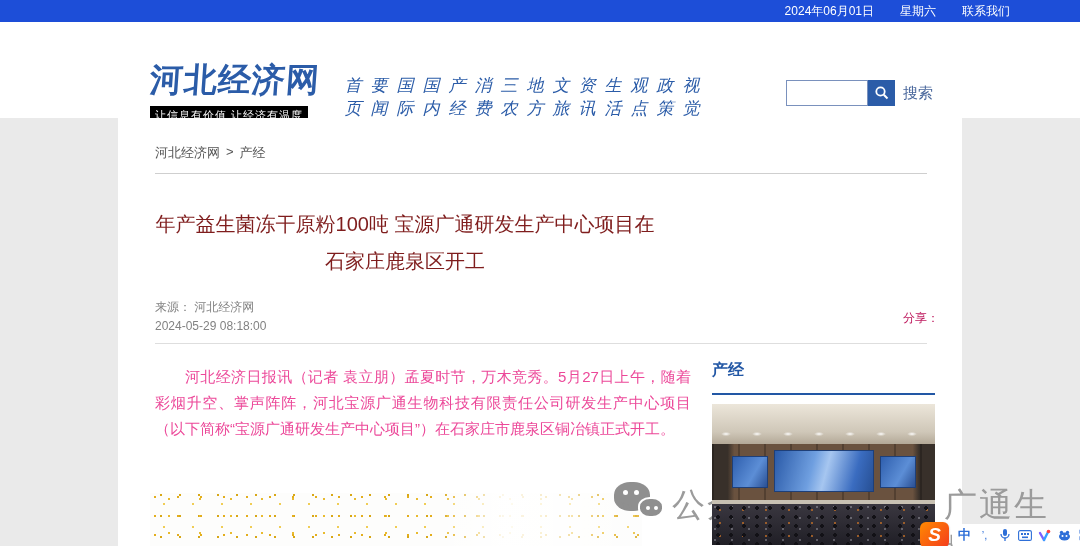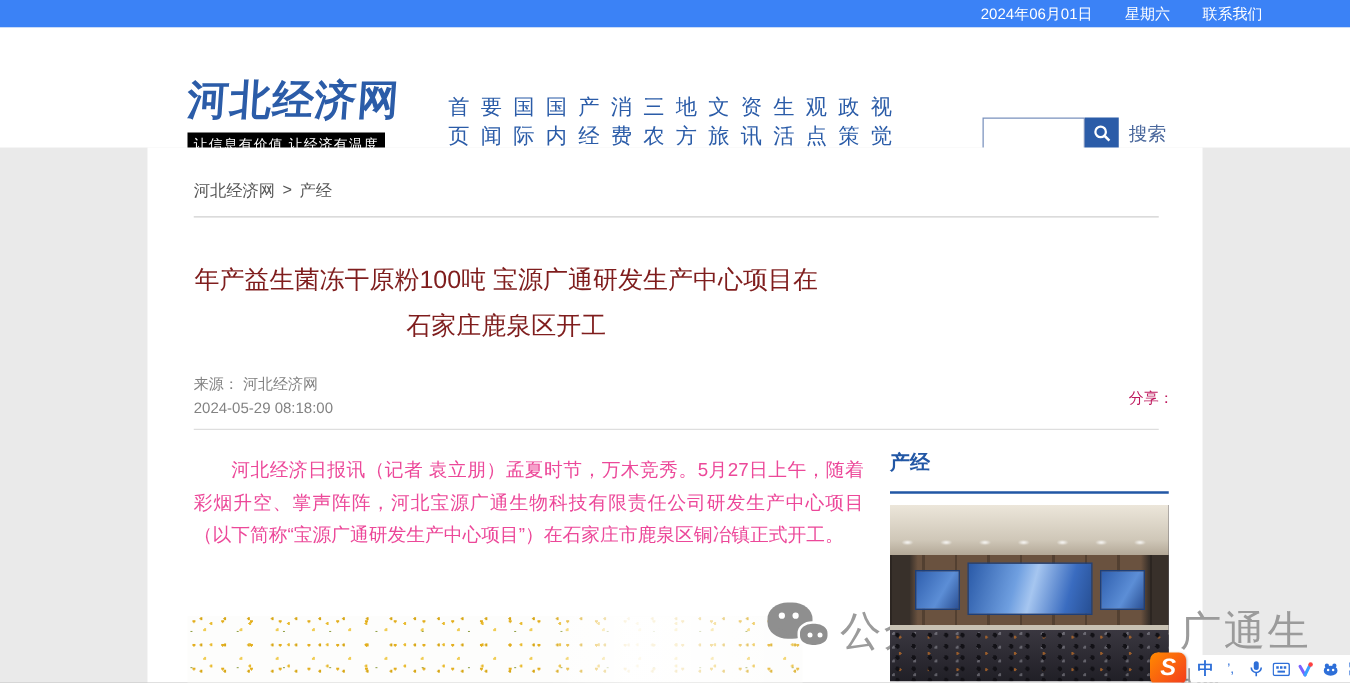--- a/index.html
+++ b/index.html
@@ -1,34 +1,34 @@
 <!DOCTYPE html>
 <html><head>
 <meta charset="utf-8">
 <style>
   * { margin:0; padding:0; box-sizing:border-box; }
   body { background:#888; font-family:"Liberation Sans","DejaVu Sans",sans-serif; }
   .screen { position:relative; width:1080px; height:546px; background:#eaeaea; overflow:hidden; margin:0 auto; }
 
   
-  .topbar { position:absolute; left:0; top:0; width:1080px; height:22px; background:#3b82f6;
+  .topbar { position:absolute; left:0; top:0; width:1080px; height:22px; background:#1d4ed8;
             display:flex; justify-content:flex-end; align-items:center; gap:26px; padding-right:70px; }
   .topbar span, .topbar a { color:#fff; font-size:12px; text-decoration:none; white-space:nowrap; }
 
   
   .header { position:absolute; left:0; top:22px; width:1080px; height:96px; background:#fff; }
   .logo { position:absolute; left:150px; top:36px; width:150px; cursor:pointer; }
   .logo-title { font-size:33px; font-weight:bold; color:#2b5ca8; letter-spacing:1px; white-space:nowrap;
                 transform:skewX(-4deg); font-family:"Liberation Serif","DejaVu Serif",serif; }
   .logo-tagline { margin-top:3px; background:#000000; color:#fff; font-size:11px; padding:2px 5px;
                   white-space:nowrap; width:fit-content; letter-spacing:1px; }
-  .nav { position:absolute; left:358px; top:52px; width:360px; display:flex; gap:8px; }
+  .nav { position:absolute; left:344px; top:52px; width:360px; display:flex; gap:8px;font-style:italic; }
   .nav a { display:block; width:18px; font-size:17px; line-height:23px; color:#2b5ca8; text-decoration:none;
            text-align:center; word-break:break-all; font-weight:500; }
-  .searchbox { position:absolute; left:786px; top:72px; display:flex; align-items:center; }
+  .searchbox { position:absolute; left:786px; top:58px; display:flex; align-items:center; }
   .search-input { width:82px; height:26px; border:1px solid #7a91bd; outline:none; font-size:13px; padding:0 4px; }
   .search-btn { width:27px; height:26px; background:#2b5ca8; border:none; display:flex; align-items:center;
                 justify-content:center; cursor:pointer; }
   .search-label { margin-left:8px; font-size:15px; color:#49679c; cursor:pointer; }
 
   
   .card { position:absolute; left:118px; top:118px; width:844px; height:428px; background:#fff; }
   .breadcrumb { position:absolute; left:37px; top:26px; font-size:13px; color:#555; display:flex; gap:6px; }
   .breadcrumb a { color:#555; text-decoration:none; }
   .rule { position:absolute; left:37px; width:772px; height:0; border-top:1px solid #cfcfcf; }

